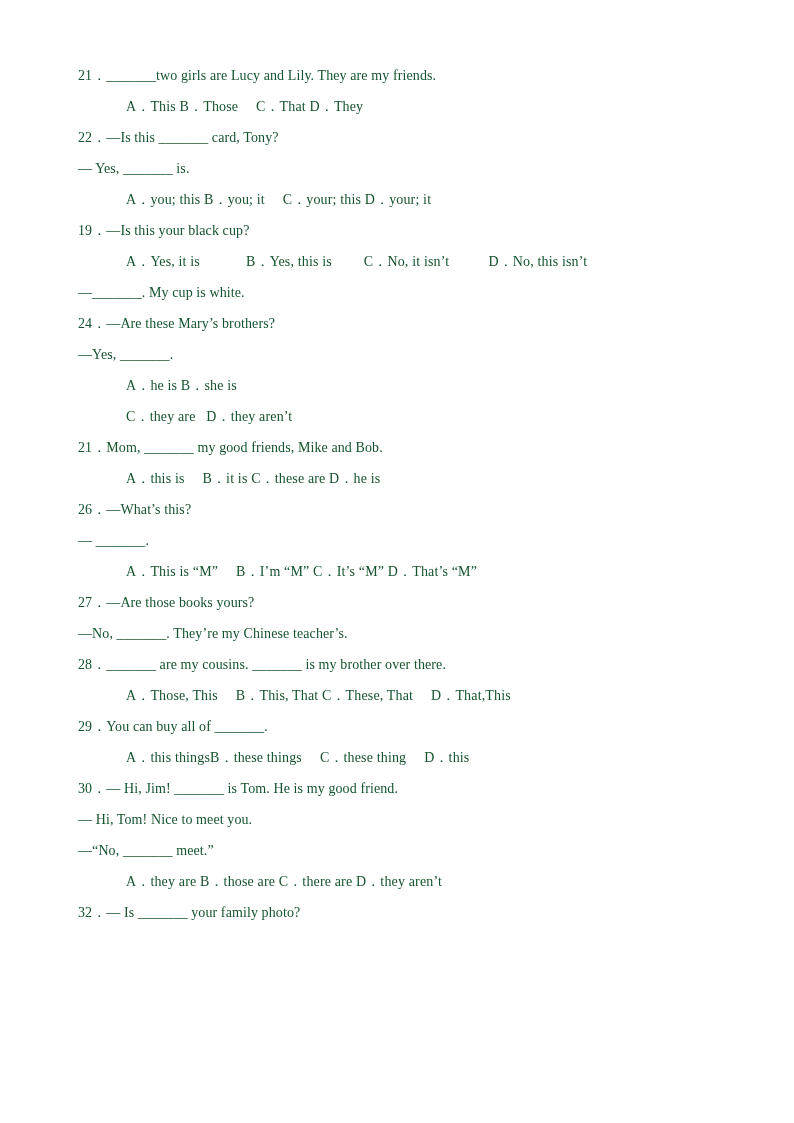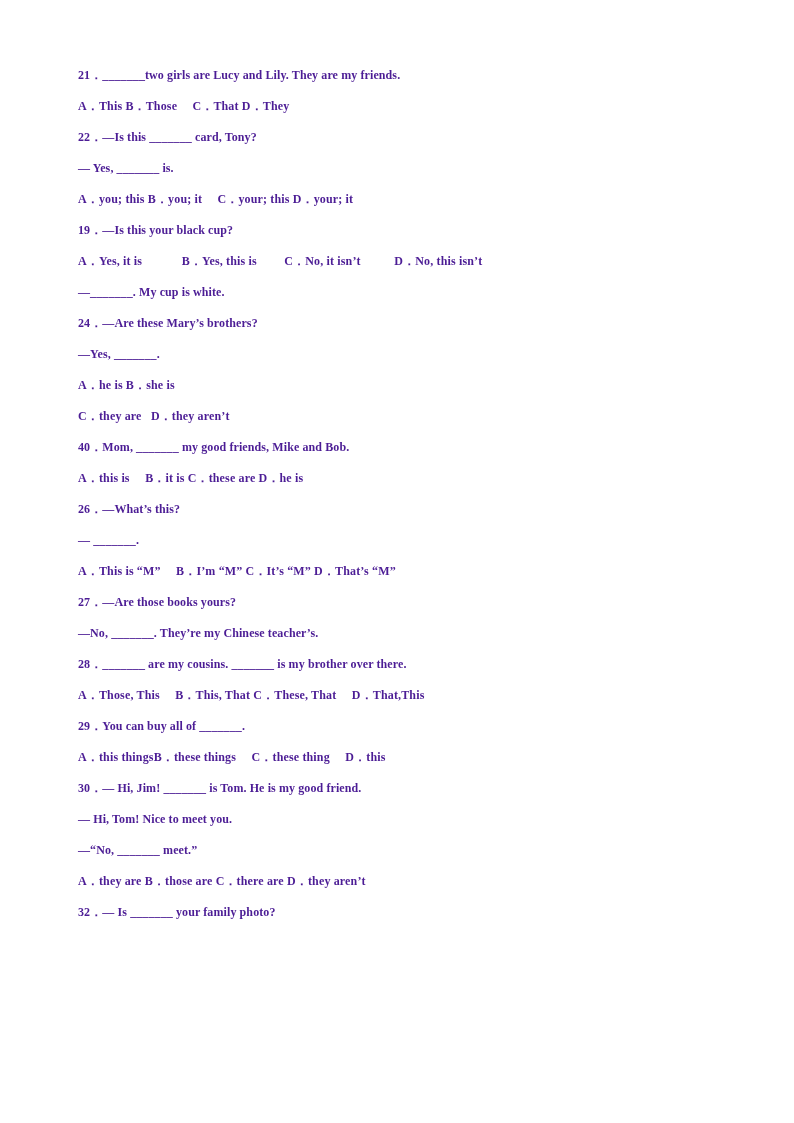--- a/index.html
+++ b/index.html
@@ -23,51 +23,51 @@
     height: 1123px;
     background: #ffffff;
   }
   #content {
     position: absolute;
     left: 78px;
     top: 60px;
     width: 660px;
   }
   .line {
-    font-size: 12px;
+    font-size: 14px;
     line-height: 31px;
     height: 31px;
     white-space: pre;
     letter-spacing: 0.1px;
-    color: #4c1d95;
-    font-weight: bold;
+    color: #14532d;
   }
   .line.opts {
     letter-spacing: 0.15px;
+    margin-left: 48px;
   }
   
 </style>
 </head>
 <body>
 
 <div id="page">
   <div id="content">
       <div class="line">21．_______two girls are Lucy and Lily. They are my friends.</div>
       <div class="line opts">A．This B．Those  C．That D．They</div>
       <div class="line">22．—Is this _______ card, Tony?</div>
       <div class="line">— Yes, _______ is.</div>
       <div class="line opts">A．you; this B．you; it  C．your; this D．your; it</div>
       <div class="line">19．—Is this your black cup?</div>
       <div class="line opts">A．Yes, it is    B．Yes, this is   C．No, it isn’t    D．No, this isn’t</div>
       <div class="line">—_______. My cup is white.</div>
       <div class="line">24．—Are these Mary’s brothers?</div>
       <div class="line">—Yes, _______.</div>
       <div class="line opts">A．he is B．she is</div>
       <div class="line opts">C．they are  D．they aren’t</div>
-      <div class="line">40．Mom, _______ my good friends, Mike and Bob.</div>
+      <div class="line">21．Mom, _______ my good friends, Mike and Bob.</div>
       <div class="line opts">A．this is   B．it is C．these are D．he is</div>
       <div class="line">26．—What’s this?</div>
       <div class="line">— _______.</div>
       <div class="line opts">A．This is “M”   B．I’m “M” C．It’s “M” D．That’s “M”</div>
       <div class="line">27．—Are those books yours?</div>
       <div class="line">—No, _______. They’re my Chinese teacher’s.</div>
       <div class="line">28．_______ are my cousins. _______ is my brother over there.</div>
       <div class="line opts">A．Those, This   B．This, That C．These, That   D．That,This</div>
       <div class="line">29．You can buy all of _______.</div>
       <div class="line opts">A．this thingsB．these things   C．these thing   D．this</div>

